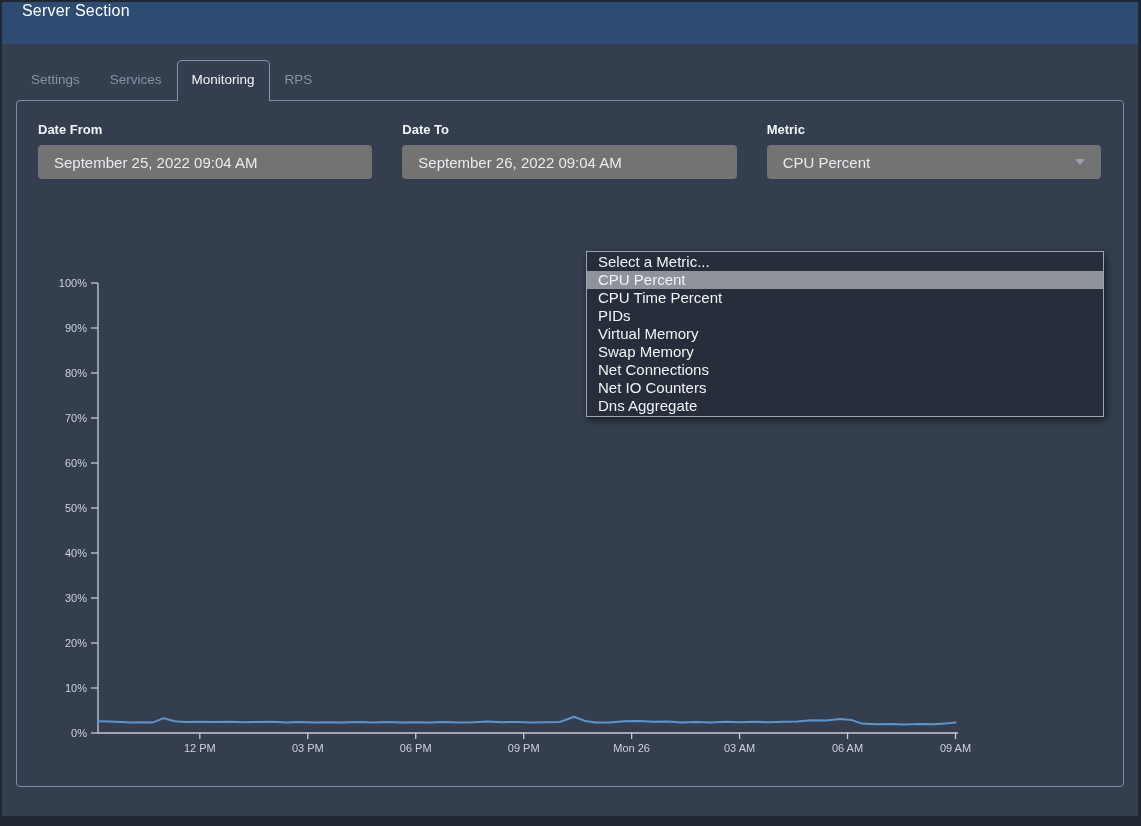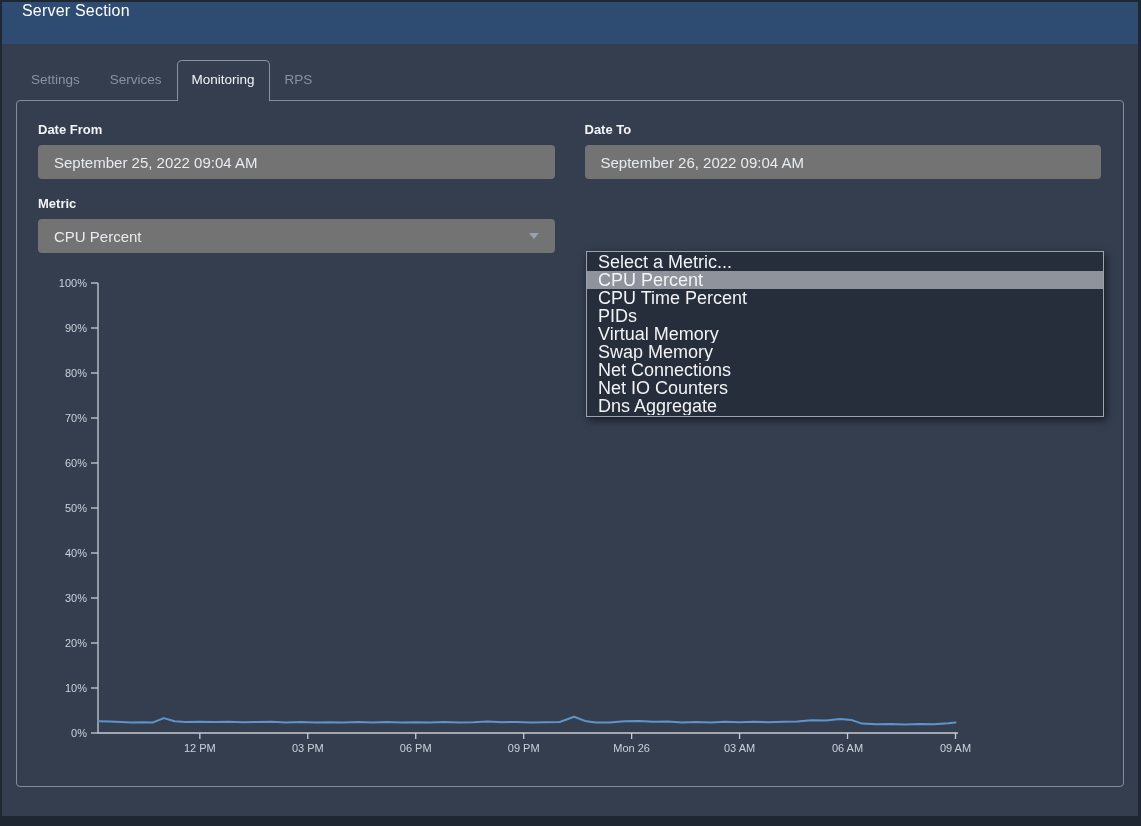--- a/index.html
+++ b/index.html
@@ -56,21 +56,21 @@
   .panel {
     margin: 0 14px;
     height: 687px;
     border: 1px solid #818c9e;
     border-radius: 4px;
     position: relative;
   }
   .panel-content { padding: 21px 22px 0 21px; }
   .form-grid {
     display: grid;
-    grid-template-columns: 1fr 1fr;
+    grid-template-columns: 1fr 1fr 1fr;
     column-gap: 30px;
     row-gap: 17px;
   }
   .field-group { display: flex; flex-direction: column; }
   .field-label {
     font-size: 13px;
     font-weight: 700;
     color: #f2f4f7;
     margin-bottom: 8px;
   }
@@ -104,21 +104,21 @@
     width: 518px;
     background: #262e3b;
     border: 1px solid #9aa3b0;
     box-shadow: 2px 3px 8px rgba(0,0,0,0.55);
     z-index: 10;
     padding: 1px 0;
   }
   .dropdown-option {
     height: 18px;
     line-height: 18px;
-    font-size: 18px;
+    font-size: 15px;
     color: #f2f3f5;
     padding-left: 11px;
     white-space: nowrap;
     overflow: hidden;
     cursor: pointer;
   }
   .dropdown-option.selected { background: #8f939b; }
   
   .chart-wrap {
     position: absolute;

